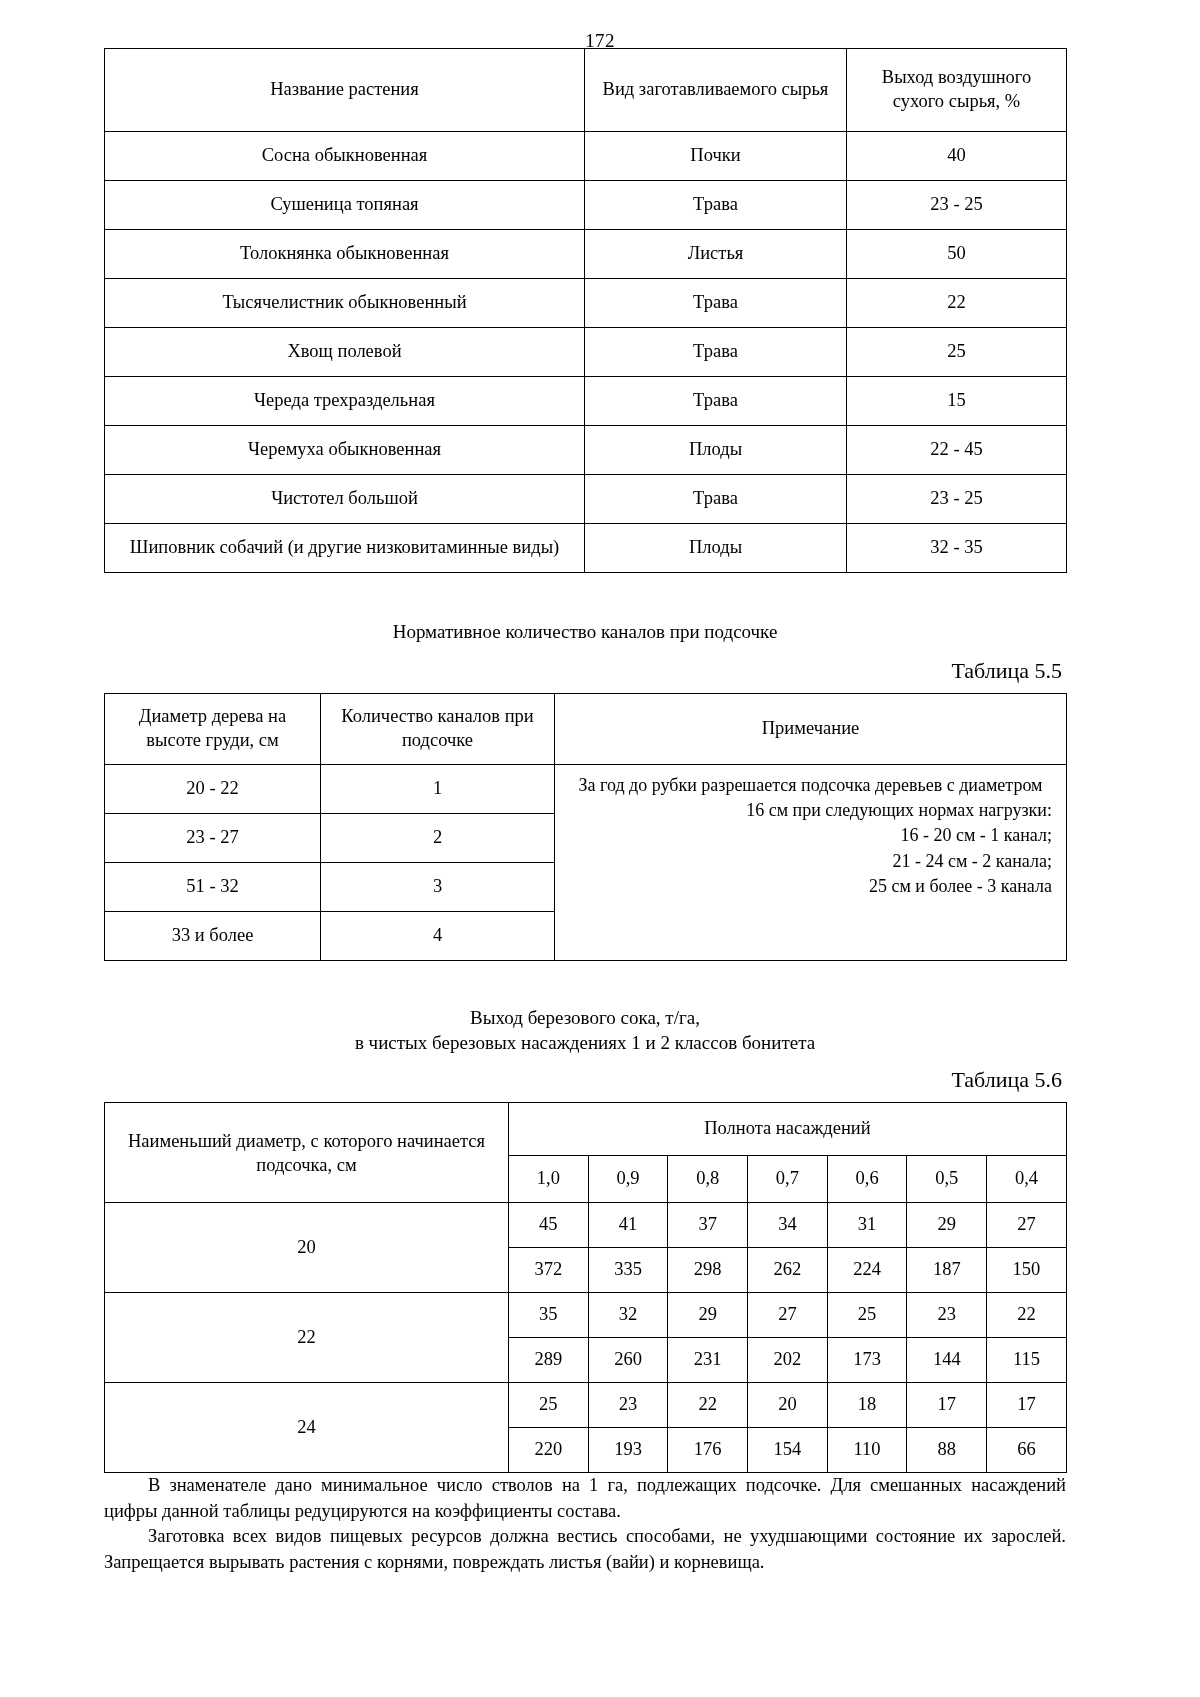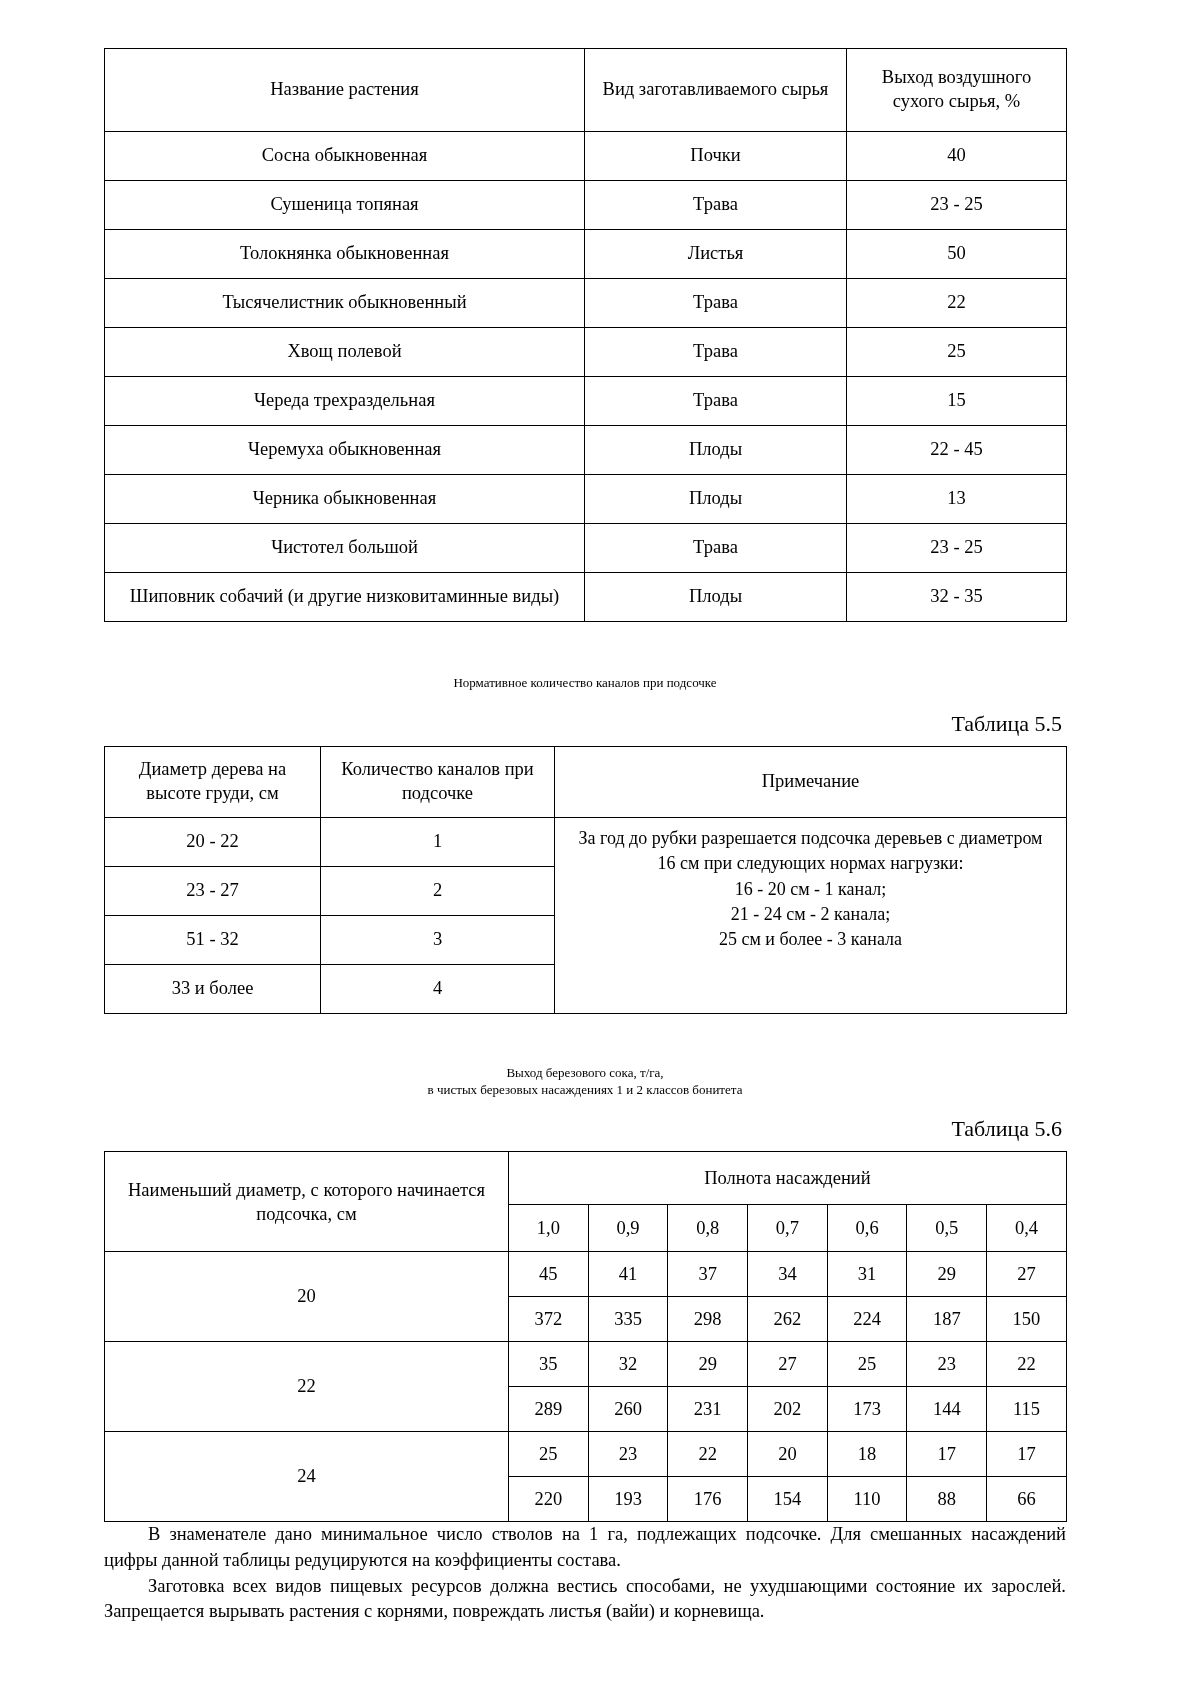--- a/index.html
+++ b/index.html
@@ -69,23 +69,23 @@
     padding: 3px 6px;
   }
 
   .col-plant { width: 480px; }
   .col-kind  { width: 262px; }
   .col-yield { width: 220px; }
 
   
   .table-title {
     text-align: center;
-    font-size: 13px;
+    font-size: 19px;
     line-height: 1.32;
-    margin: 8px;
+    margin: 2px;
   }
   .gap-before-title-1 { height: 44px; }
   .gap-before-title-2 { height: 42px; }
   .table-number {
     text-align: right;
     font-size: 22px;
     margin: 0;
     padding-right: 4px;
   }
   .num-gap-1 { height: 12px; }
@@ -103,21 +103,21 @@
   }
   #table-channels td.note-cell {
     padding: 8px 14px;
     vertical-align: top;
     line-height: 1.40;
     font-size: 18px;
   }
   .col-diam   { width: 216px; }
   .col-chan   { width: 234px; }
   .col-note   { width: 512px; }
-  .note-line { display: block; text-align: center; }
+  .note-line { display: block; text-align: right; }
   .note-line.first { text-align: center; }
 
   
   #table-sap td.head-left {
     padding: 6px 10px;
     line-height: 1.30;
   }
   #table-sap td.head-span {
     height: 46px;
     padding: 3px 6px;
@@ -150,20 +150,21 @@
   }
   .footnote.p-body {
     text-indent: 44px;
   }
 </style>
 </head>
 <body>
 
 <div class="page">
 
+  <div class="page-number">172</div>
 
   <div class="content">
 
     <table class="doc" id="table-raw-material">
       <colgroup>
         <col class="col-plant">
           <col class="col-kind">
           <col class="col-yield">
       </colgroup>
       <tbody>
@@ -202,25 +203,20 @@
         </tr>
         <tr>
           <td class="body">Череда трехраздельная</td>
           <td class="body">Трава</td>
           <td class="body">15</td>
         </tr>
         <tr>
           <td class="body">Черемуха обыкновенная</td>
           <td class="body">Плоды</td>
           <td class="body">22 - 45</td>
-        </tr>
-        <tr>
-          <td class="body">Черника обыкновенная</td>
-          <td class="body">Плоды</td>
-          <td class="body">13</td>
         </tr>
         <tr>
           <td class="body">Чистотел большой</td>
           <td class="body">Трава</td>
           <td class="body">23 - 25</td>
         </tr>
         <tr>
           <td class="body">Шиповник собачий (и другие низковитаминные виды)</td>
           <td class="body">Плоды</td>
           <td class="body">32 - 35</td>

